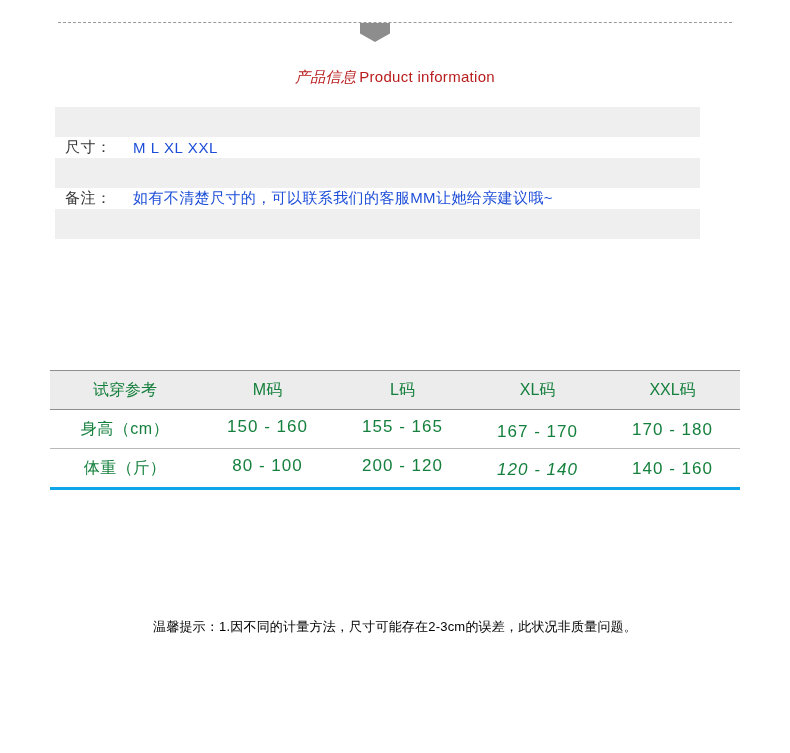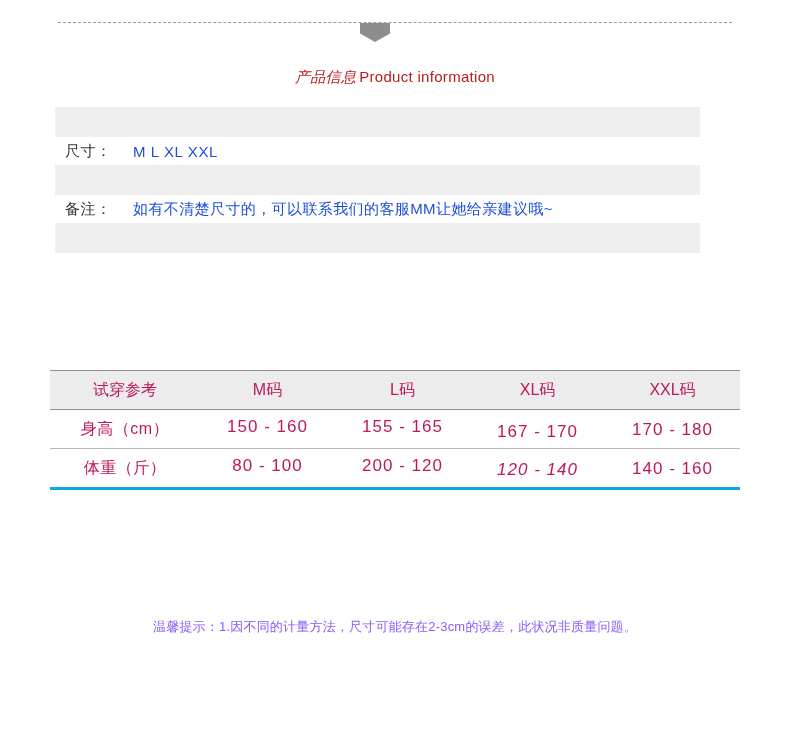--- a/index.html
+++ b/index.html
@@ -65,21 +65,21 @@
     width: 645px;
   }
   .band {
     width: 645px;
     height: 30px;
     background: #efefef;
   }
   .info-row {
     position: relative;
     width: 645px;
-    height: 28px;
+    height: 21px;
     display: flex;
     align-items: center;
     background: #ffffff;
   }
   .info-label {
     font-size: 15px;
     color: #333333;
     width: 78px;
     padding-left: 10px;
     box-sizing: border-box;
@@ -99,21 +99,21 @@
     position: absolute;
     left: 50px;
     top: 370px;
     width: 690px;
     border-collapse: collapse;
     table-layout: fixed;
   }
   .size-table th, .size-table td {
     text-align: center;
     font-size: 17px;
-    color: #be185d;
+    color: #15803d;
     padding: 0;
     height: 38px;
     font-weight: normal;
   }
   .size-table thead tr {
     background: #ececec;
   }
   .size-table thead th {
     border-top: 1px solid #8e8e8e;
     border-bottom: 1px solid #8e8e8e;
@@ -140,21 +140,21 @@
   .j4 { position: relative; top: 2px; font-style: italic; }
 
   
   .footer-tip {
     position: absolute;
     left: 0;
     top: 618px;
     width: 790px;
     text-align: center;
     font-size: 13px;
-    color: #8b5cf6;
+    color: #000000;
     letter-spacing: 0.2px;
   }
 </style>
 </head>
 <body>
 
 <div class="page">
 
   <div class="top-divider"></div>
   <div class="tab-shape"></div>

